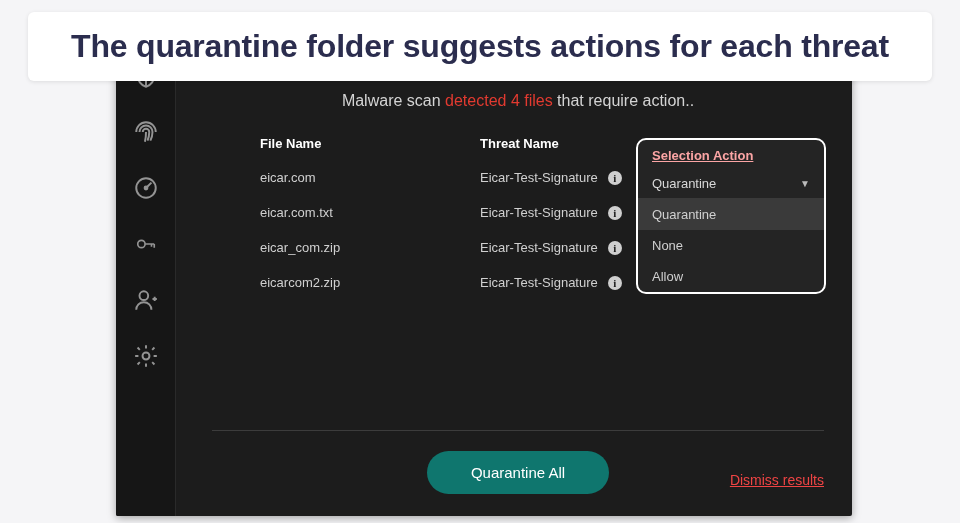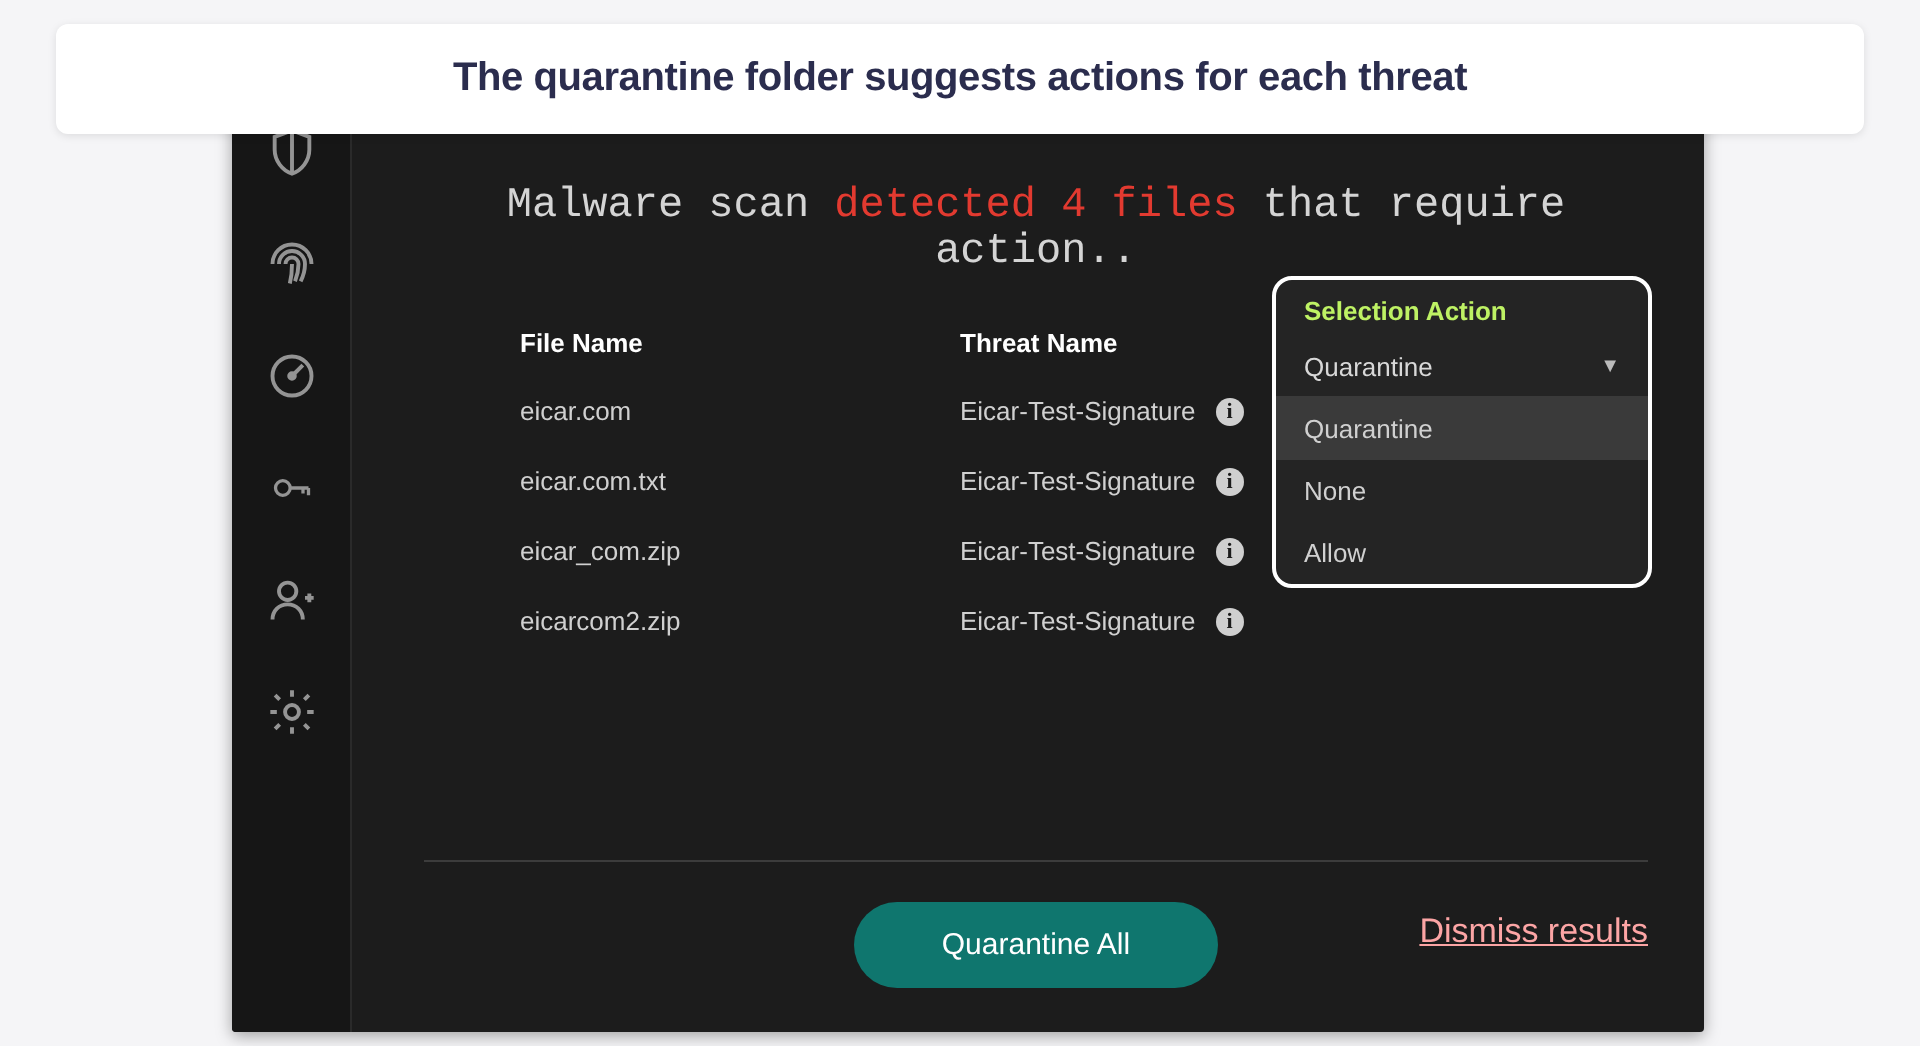--- a/index.html
+++ b/index.html
@@ -17,21 +17,21 @@
     left: 28px;
     right: 28px;
     background: #fff;
     border-radius: 6px;
     box-shadow: 0 1px 4px rgba(0,0,0,0.1);
     padding: 16px 26px;
     z-index: 20;
     text-align: center;
   }
   .caption-card h1 {
-    font-size: 20px;
+    font-size: 32px;
     font-weight: 700;
     color: #2b2d4e;
     letter-spacing: -0.2px;
   }
   .app-window {
     position: absolute;
     top: 46px;
     left: 116px;
     width: 736px;
     height: 470px;
@@ -64,25 +64,24 @@
   .sidebar .nav-icon svg { stroke: #aaa; fill: none; stroke-width: 1.8; }
   .main {
     flex: 1;
     display: flex;
     flex-direction: column;
     padding: 0 28px 0 36px;
     color: #e8e8e8;
   }
   .scan-header {
     text-align: center;
-    font-size: 21px;
+    font-size: 16px;
     color: #d4d4d4;
     padding: 46px 0 18px 0;
     font-weight: 400;
-    font-family: Liberation Mono, monospace;
   }
   .scan-header .detected {
     color: #e23a30;
   }
   .table {
     width: 100%;
     margin-left: 48px;
   }
   .table-header {
     display: flex;
@@ -124,21 +123,22 @@
     border: 2px solid #fff;
     border-radius: 10px;
     background: #242424;
     z-index: 10;
     overflow: hidden;
   }
   .dropdown-open .dd-header {
     padding: 8px 14px 6px 14px;
     font-size: 13px;
     font-weight: 700;
-    color: #bef264;
+    color: #fca5a5;
+    text-decoration: underline;
   }
   .dropdown-open .dd-selected {
     padding: 7px 14px;
     font-size: 13px;
     color: #d8d8d8;
     display: flex;
     justify-content: space-between;
     align-items: center;
     cursor: pointer;
     border-bottom: 1px solid #3a3a3a;
@@ -178,23 +178,23 @@
     border: none;
     border-radius: 26px;
     padding: 13px 44px;
     font-size: 15px;
     font-weight: 500;
     cursor: pointer;
   }
   .dismiss-link {
     position: absolute;
     right: 0;
-    bottom: 40px;
-    color: #fca5a5;
-    font-size: 17px;
+    bottom: 28px;
+    color: #ef4444;
+    font-size: 14px;
     text-decoration: underline;
     cursor: pointer;
   }
 </style>
 </head>
 <body>
 
 <div class="caption-card">
   <h1>The quarantine folder suggests actions for each threat</h1>
 </div>

